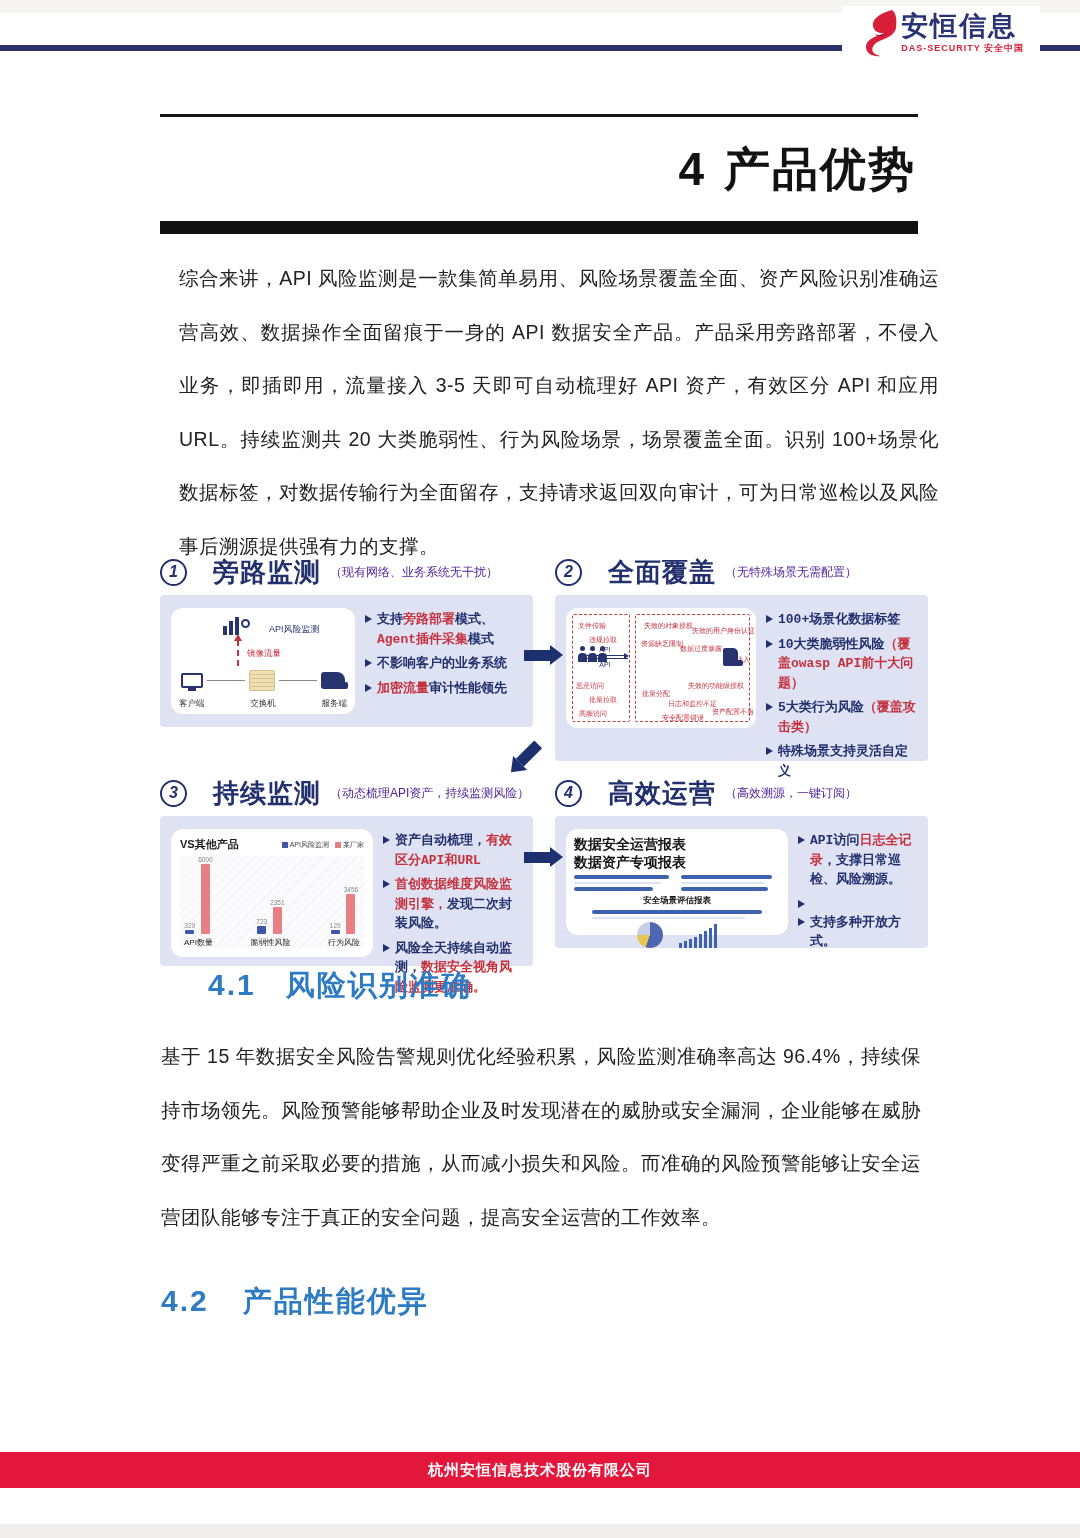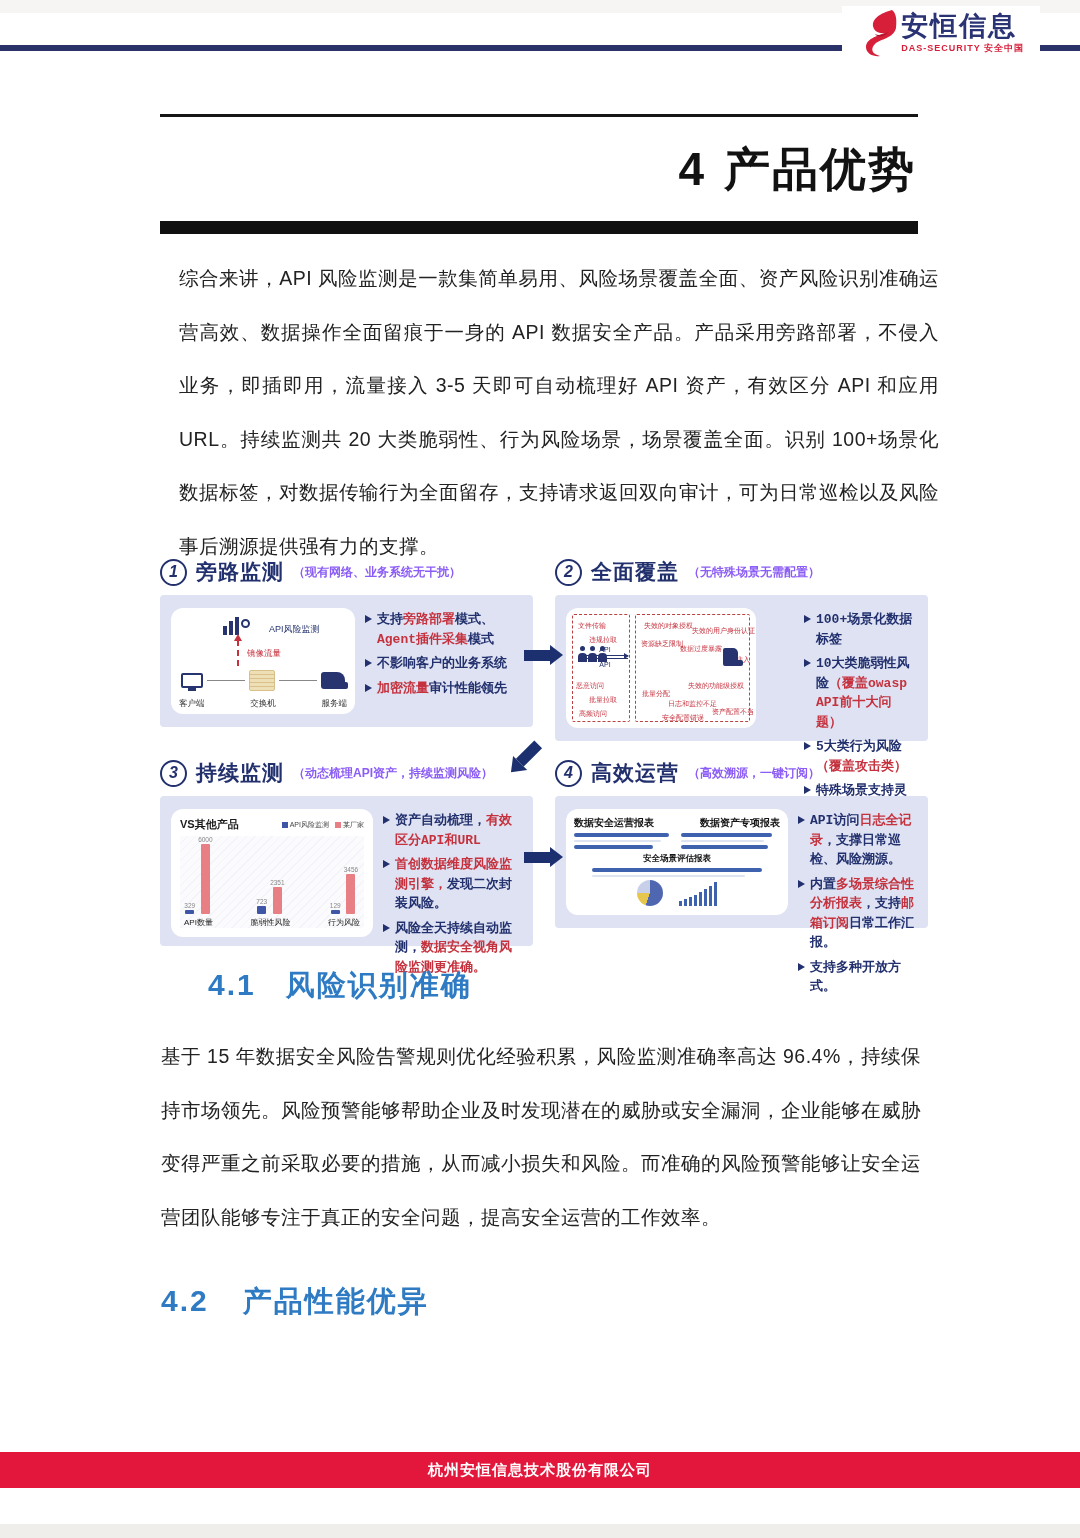--- a/index.html
+++ b/index.html
@@ -23,24 +23,24 @@
 
   
   .para { position:absolute; left:161px; width:760px; font-size:19.5px; line-height:53.5px; color:#222; text-align:justify; letter-spacing:0.5px; }
   .intro { top:252px;margin-left:18px; }
   .s41-body { top:1030px; }
 
   
   .features { position:absolute; left:160px; top:556px; width:768px; display:grid; grid-template-columns:373px 373px; column-gap:22px; row-gap:16px; }
   .feature-head { display:flex; align-items:center; gap:9px; margin-bottom:7px; height:32px; }
   .badge { width:27px; height:27px; border:2.5px solid #22306e; border-radius:50%; display:flex; align-items:center; justify-content:center; font-size:16px; font-weight:800; font-style:italic; color:#22306e; flex:none; }
-  .f-title { font-size:21px; font-weight:800; color:#22306e; letter-spacing:1px; }
-  .f-sub { font-size:12px; font-weight:700; color:#8b5cf6; }
+  .f-title { font-size:26px; font-weight:800; color:#22306e; letter-spacing:1px;margin-left:17px; }
+  .f-sub { font-size:12px; font-weight:400; color:#4c1d95; }
   .panel { background:#dee2f2; border-radius:4px; padding:13px 11px; display:flex; gap:10px; }
-  .p1 { height:132px; } .p2 { height:146px;gap:48px; } .p3 { height:150px; } .p4 { height:132px; }
+  .p1 { height:132px; } .p2 { height:166px; } .p3 { height:150px; } .p4 { height:132px; }
   .wbox { background:#fff; border-radius:12px; flex:none; position:relative; }
 
   
   .bullets { list-style:none; flex:1; padding-top:2px;font-family:Liberation Mono, monospace; }
   .bullets li { display:flex; margin-bottom:5px; }
   .mk { width:0; height:0; border-left:7px solid #22306e; border-top:4.5px solid transparent; border-bottom:4.5px solid transparent; margin:5px 5px 0 0; flex:none; }
   .bt { font-size:13px; font-weight:700; color:#22306e; line-height:1.5; }
   .bt .red { color:#c5323e; }
 
   
@@ -105,21 +105,21 @@
           background:repeating-linear-gradient(135deg,#fbfbfd 0 5px,#f3f4f9 5px 6px); }
   .cg { display:flex; flex-direction:column; align-items:center; }
   .cbars { display:flex; align-items:flex-end; gap:3px; height:78px; }
   .bw { display:flex; flex-direction:column; align-items:center; justify-content:flex-end; }
   .cv { font-size:6.5px; color:#888; margin-bottom:1px; }
   .cb { width:9px; border-radius:1px; }
   .cl { font-size:8px; color:#222; margin-top:3px; white-space:nowrap; }
 
   
   .d4 { width:222px; height:106px; padding:7px 8px; }
-  .rep-titles { display:flex; justify-content:space-between; font-size:10px; font-weight:800; color:#141414; }
+  .rep-titles { display:flex; justify-content:space-between; font-size:14px; font-weight:800; color:#141414;flex-direction:column; }
   .rep-cols { display:flex; gap:8px; margin-top:3px; }
   .rep-col { flex:1; }
   .strip { height:4px; background:#3f62ae; border-radius:2px; margin-bottom:3px; }
   .striplite { height:2px; background:#dde3f1; border-radius:1px; margin-bottom:3px; }
   .rep-mid { text-align:center; font-size:8.5px; font-weight:800; color:#141414; margin-top:1px; }
   .rep-mid-strips { margin:3px 18px 0; }
   .rep-bottom { display:flex; align-items:flex-end; justify-content:center; gap:16px; margin-top:3px; }
   .pie { width:26px; height:26px; border-radius:50%; background:conic-gradient(#4f67b0 0 200deg,#e7c64d 200deg 268deg,#c7d0e8 268deg 360deg); }
   .minibars { display:flex; align-items:flex-end; gap:2px; }
   .minibars i { display:block; width:3px; background:#3f62ae; }
@@ -403,21 +403,20 @@
               </span>
           </div>
         </div>
         <ul class="bullets">
             <li>
               <span class="mk"></span>
               <span class="bt"><span>API访问</span><span class="red">日志全记录</span><span>，支撑日常巡检、风险溯源。</span></span>
             </li>
             <li>
               <span class="mk"></span>
-              <span class="bt"><span>内置</span><span class="red">多场景综合性分析报表</span><span>，支持</span><span class="red">邮箱订阅</span><span>日常工作汇报。</span></span>
             </li>
             <li>
               <span class="mk"></span>
               <span class="bt"><span>支持多种开放方式。</span></span>
             </li>
           </ul>
       </div>
     </div>
   </div>
 

